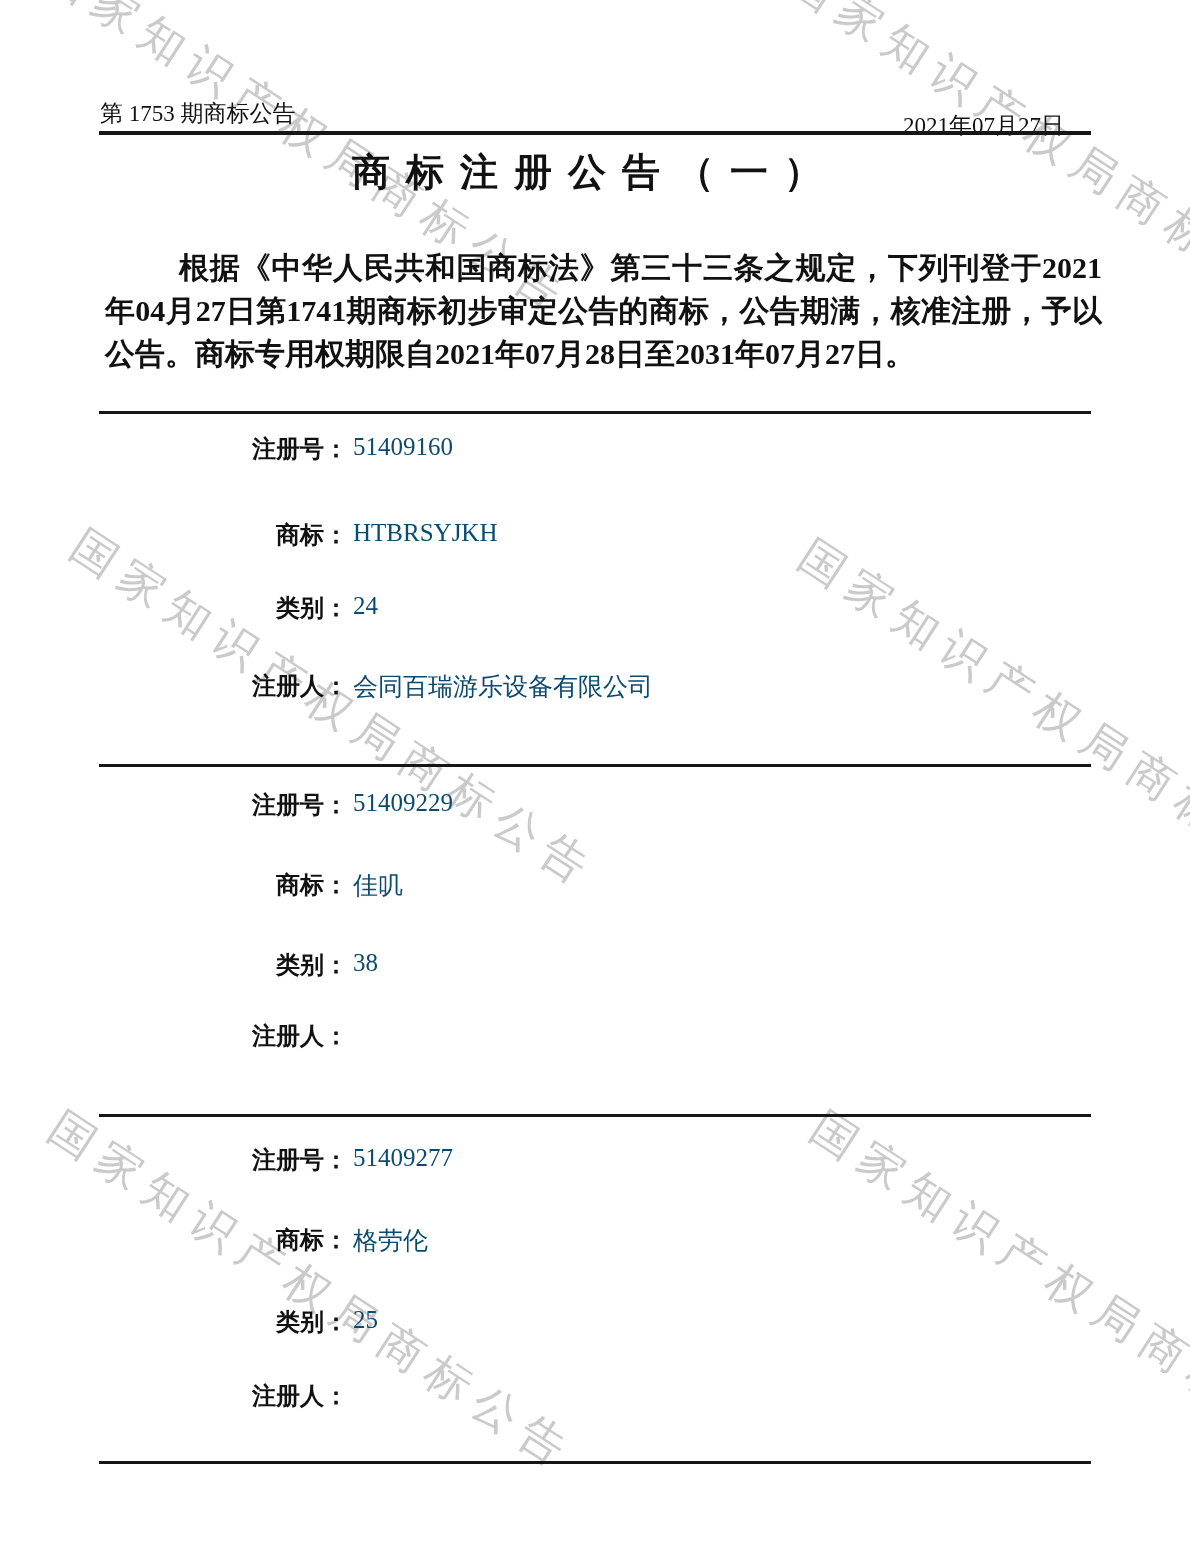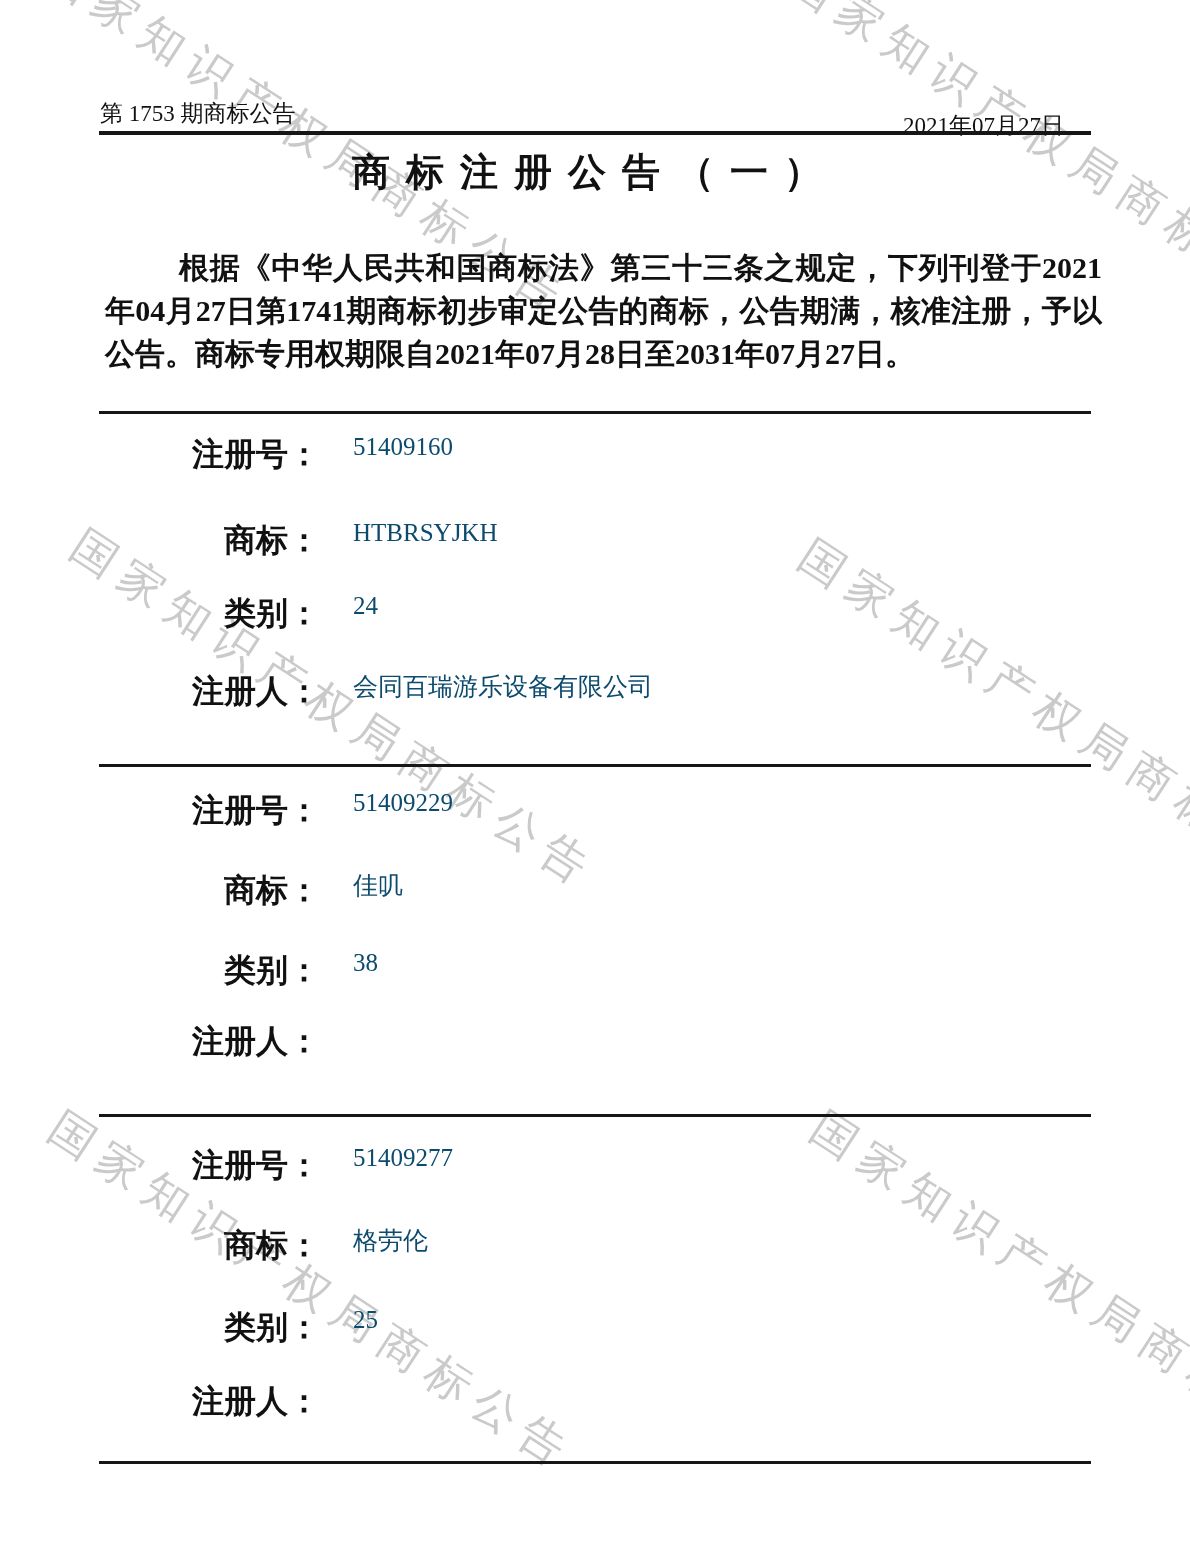--- a/index.html
+++ b/index.html
@@ -63,23 +63,23 @@
   .intro {
     position: absolute; left: 105px; top: 246px; width: 997px;
     font-size: 30px; font-weight: bold;
     line-height: 43px;
     text-align: justify;
     text-indent: 74px;
   }
 
   .row { position: absolute; left: 0; width: 1190px; height: 32px; }
   .lab {
-    position: absolute; left: 128px; width: 192px;
+    position: absolute; left: 156px; width: 192px;
     text-align: right;
-    font-size: 32px; font-weight: bold;
+    font-size: 24px; font-weight: bold;
     white-space: nowrap;
   }
   .val {
     position: absolute; left: 353px;
     font-size: 25px; color: #0c4a6e;
     white-space: nowrap;
   }
 </style>
 </head>
 <body>

